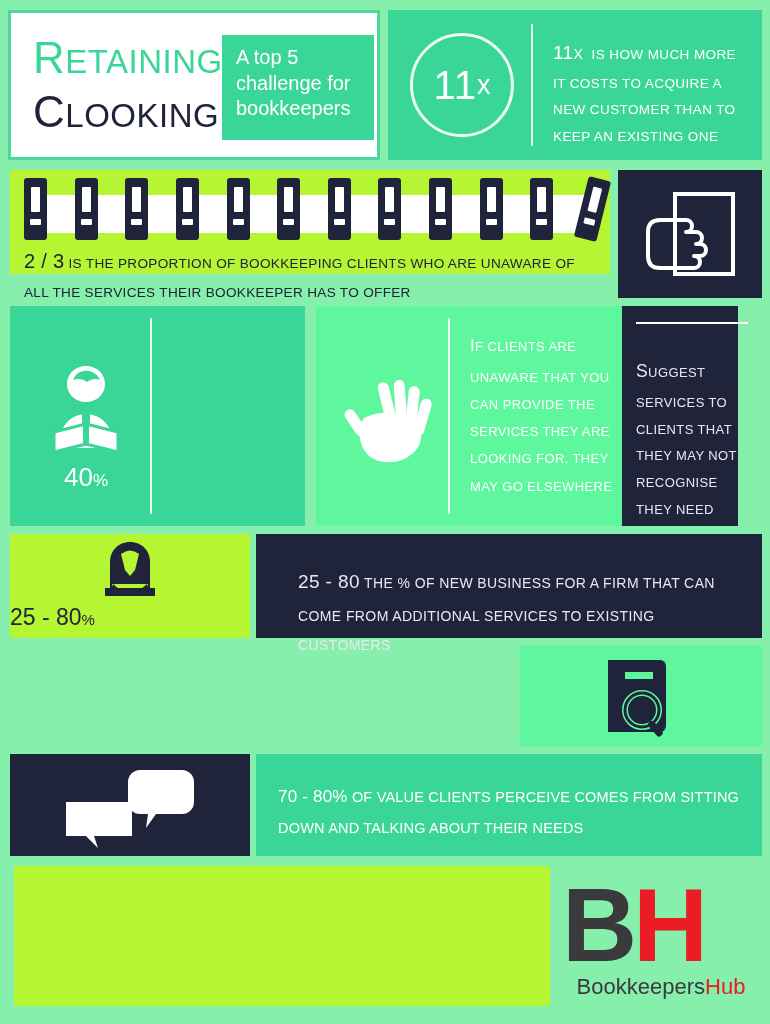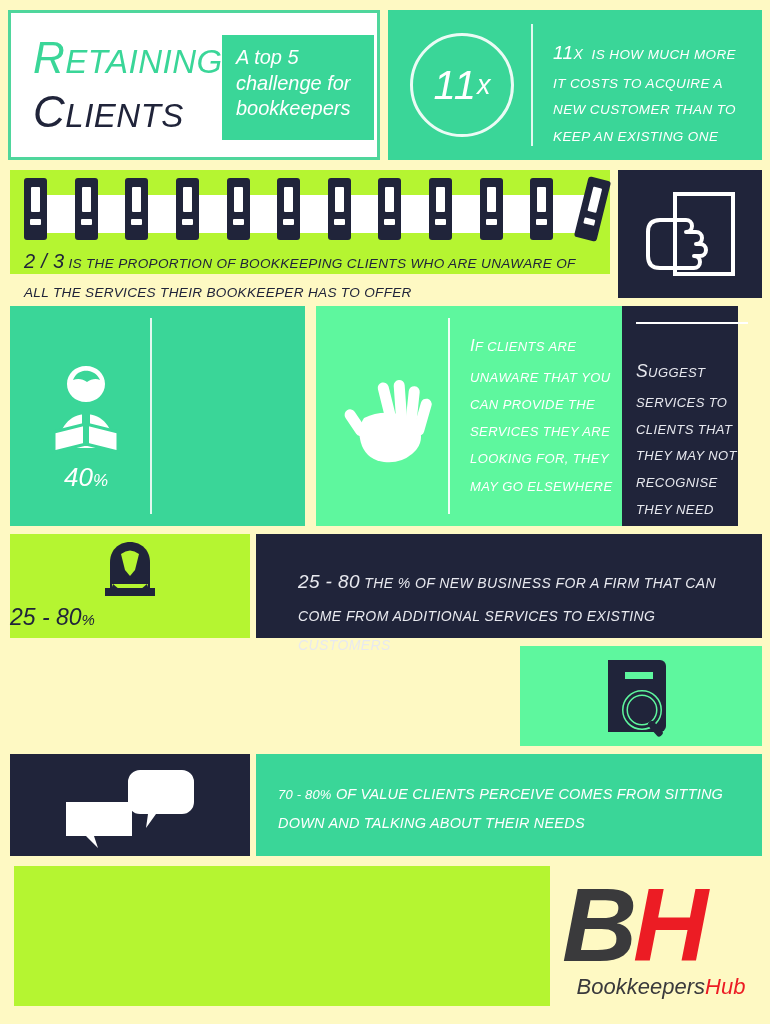--- a/index.html
+++ b/index.html
@@ -5,22 +5,21 @@
   * { box-sizing: border-box; margin: 0; padding: 0; }
   html, body {
     width: 770px; height: 1024px;
     background: #ffffff;
     font-family: "Liberation Sans", sans-serif;
     overflow: hidden;
   }
   #infographic {
     position: relative;
     width: 770px; height: 1024px;
-    background: #fef9c3;
-    font-style: italic;
+    background: #86efac;
   }
 
   
   .panel { position: absolute; }
   .caps  { text-transform: uppercase; }
   .divider-v {
     position: absolute;
     width: 2px;
     background: rgba(255,255,255,0.85);
   }
@@ -209,21 +208,21 @@
     background: #20243a;
   }
   #value7080-panel {
     left: 256px; top: 754px; width: 506px; height: 102px;
     background: #3ad698;
   }
   #value7080-text {
     position: absolute; left: 22px; top: 26px; right: 18px;
     color: #ffffff; font-size: 14.5px; line-height: 2.0; letter-spacing: 0.2px;
   }
-  #value7080-text .big { font-size: 13px; }
+  #value7080-text .big { font-size: 17px; }
 
   
   #footer-lime {
     left: 14px; top: 866px; width: 536px; height: 140px;
     background: #b5f531;
   }
   #logo-panel {
     left: 560px; top: 866px; width: 202px; height: 145px;
   }
   #logo-mark {
@@ -241,21 +240,21 @@
   #logo-wordmark .w-dark { color: #3a3a3c; }
   #logo-wordmark .w-red  { color: #ec1c24; }
 </style>
 </head>
 <body>
 
 <div id="infographic">
 
   <div class="panel" id="title-panel">
     <div id="title-line1" class="sc"><span class="lead">R</span><span>ETAINING</span></div>
-    <div id="title-line2" class="sc"><span class="lead">C</span><span>LIENTS</span></div>
+    <div id="title-line2" class="sc"><span class="lead">C</span><span>LOOKING</span></div>
     <div id="title-badge">A top 5 challenge for bookkeepers</div>
   </div>
 
   <div class="panel" id="stat11-panel">
     <div id="stat11-circle">
       <span class="num">11</span>
         <span class="suf">x</span>
     </div>
     <div class="divider-v" id="stat11-divider"></div>
     <div id="stat11-text" class="caps"><span class="big">11</span><span class="big"><span class="suf">x</span></span>&nbsp; <span>IS HOW MUCH MORE IT COSTS TO ACQUIRE A NEW CUSTOMER THAN TO KEEP AN EXISTING ONE</span></div>

